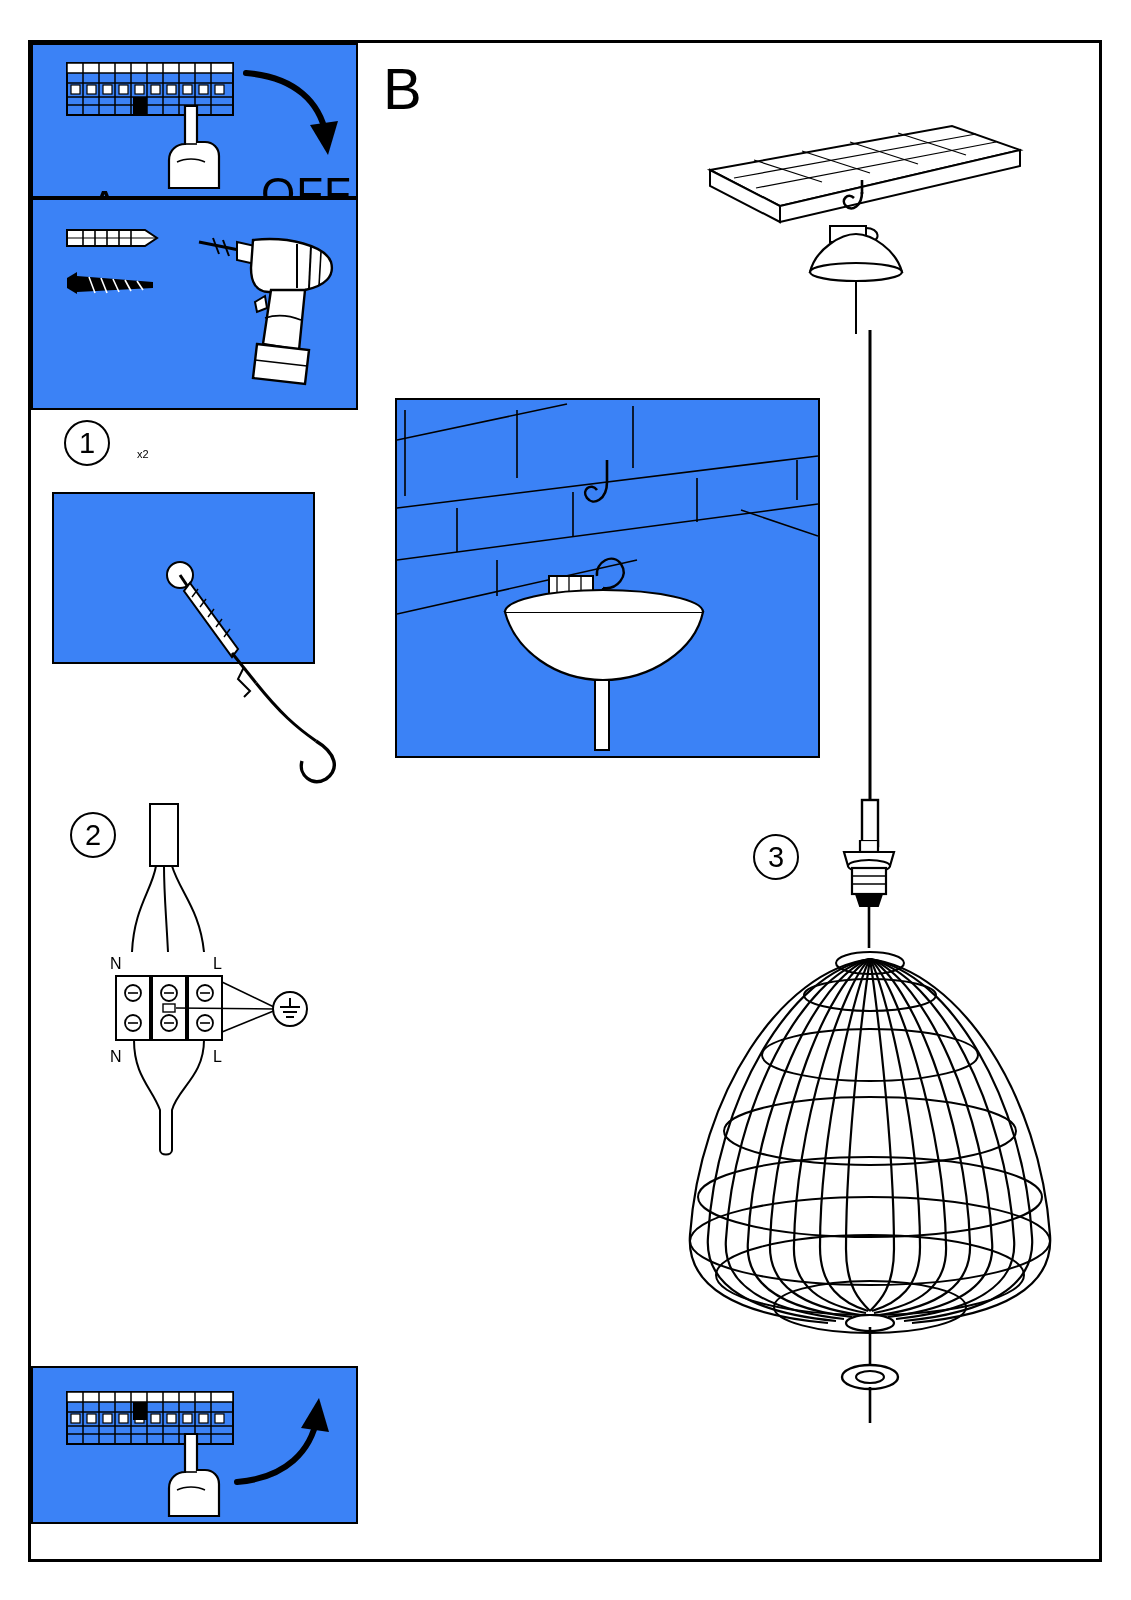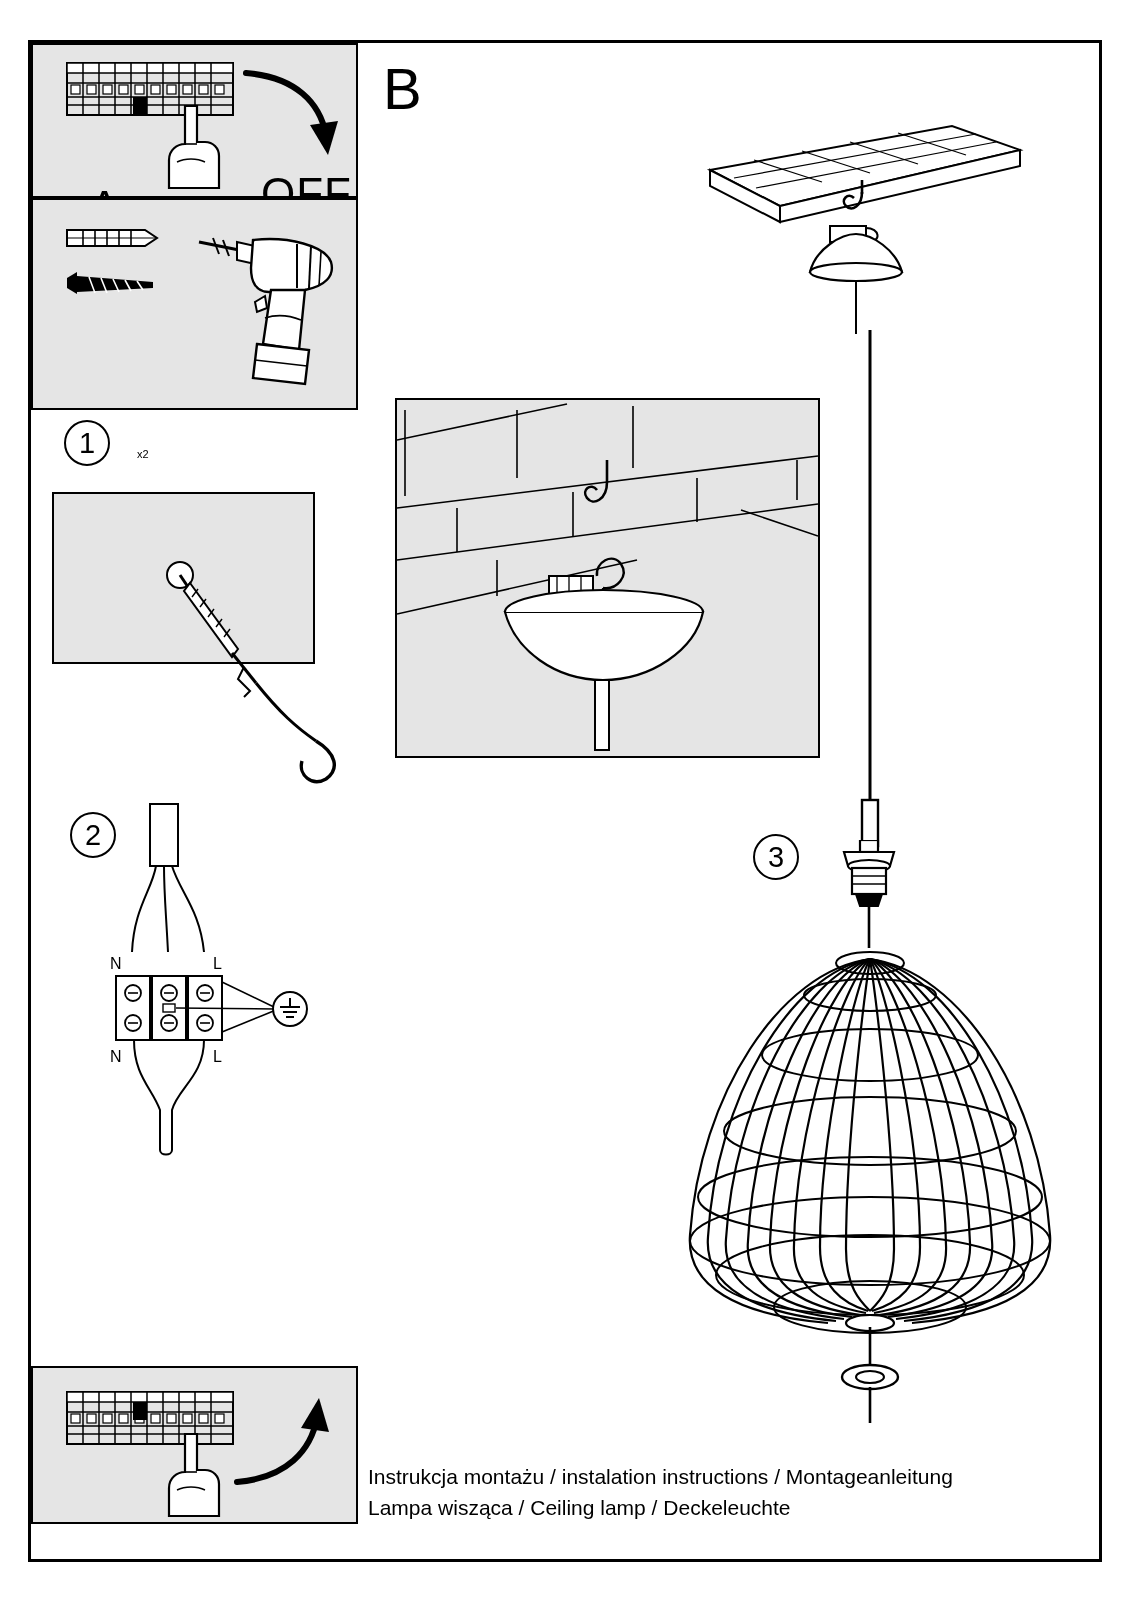--- a/index.html
+++ b/index.html
@@ -25,21 +25,21 @@
     width: 1074px;
     height: 1522px;
     border: 3px solid #000;
     box-sizing: border-box;
   }
   
   .panel {
     position: absolute;
     border: 2px solid #000;
     box-sizing: border-box;
-    background: #e5e5e5;
+    background: #3b82f6;
   }
   .panel-a { left: 31px; top: 43px; width: 327px; height: 155px; }
   .panel-drill { left: 31px; top: 198px; width: 327px; height: 212px; }
   .panel-c { left: 31px; top: 1366px; width: 327px; height: 158px; }
   .panel-wire { left: 52px; top: 492px; width: 263px; height: 172px; }
   .panel-ceiling { left: 395px; top: 398px; width: 425px; height: 360px; }
 
   .big-letter {
     position: absolute;
     font-size: 46px;
@@ -441,17 +441,13 @@
     </g>
 
     <ellipse cx="210" cy="388" rx="24" ry="8" fill="#fff" stroke="#000" stroke-width="2.2"></ellipse>
     <line x1="210" y1="392" x2="210" y2="430" stroke="#000" stroke-width="2.6"></line>
 
     <ellipse cx="210" cy="442" rx="28" ry="12" fill="#fff" stroke="#000" stroke-width="2.4"></ellipse>
     <ellipse cx="210" cy="442" rx="14" ry="6" fill="#fff" stroke="#000" stroke-width="2"></ellipse>
     <line x1="210" y1="452" x2="210" y2="488" stroke="#000" stroke-width="2.6"></line>
   </svg>
 
-  <div class="caption">
-    <div>Instrukcja montażu / instalation instructions / Montageanleitung</div>
-    <div>Lampa wisząca / Ceiling lamp / Deckeleuchte</div>
-  </div>
 </div>
 
 </body></html>

